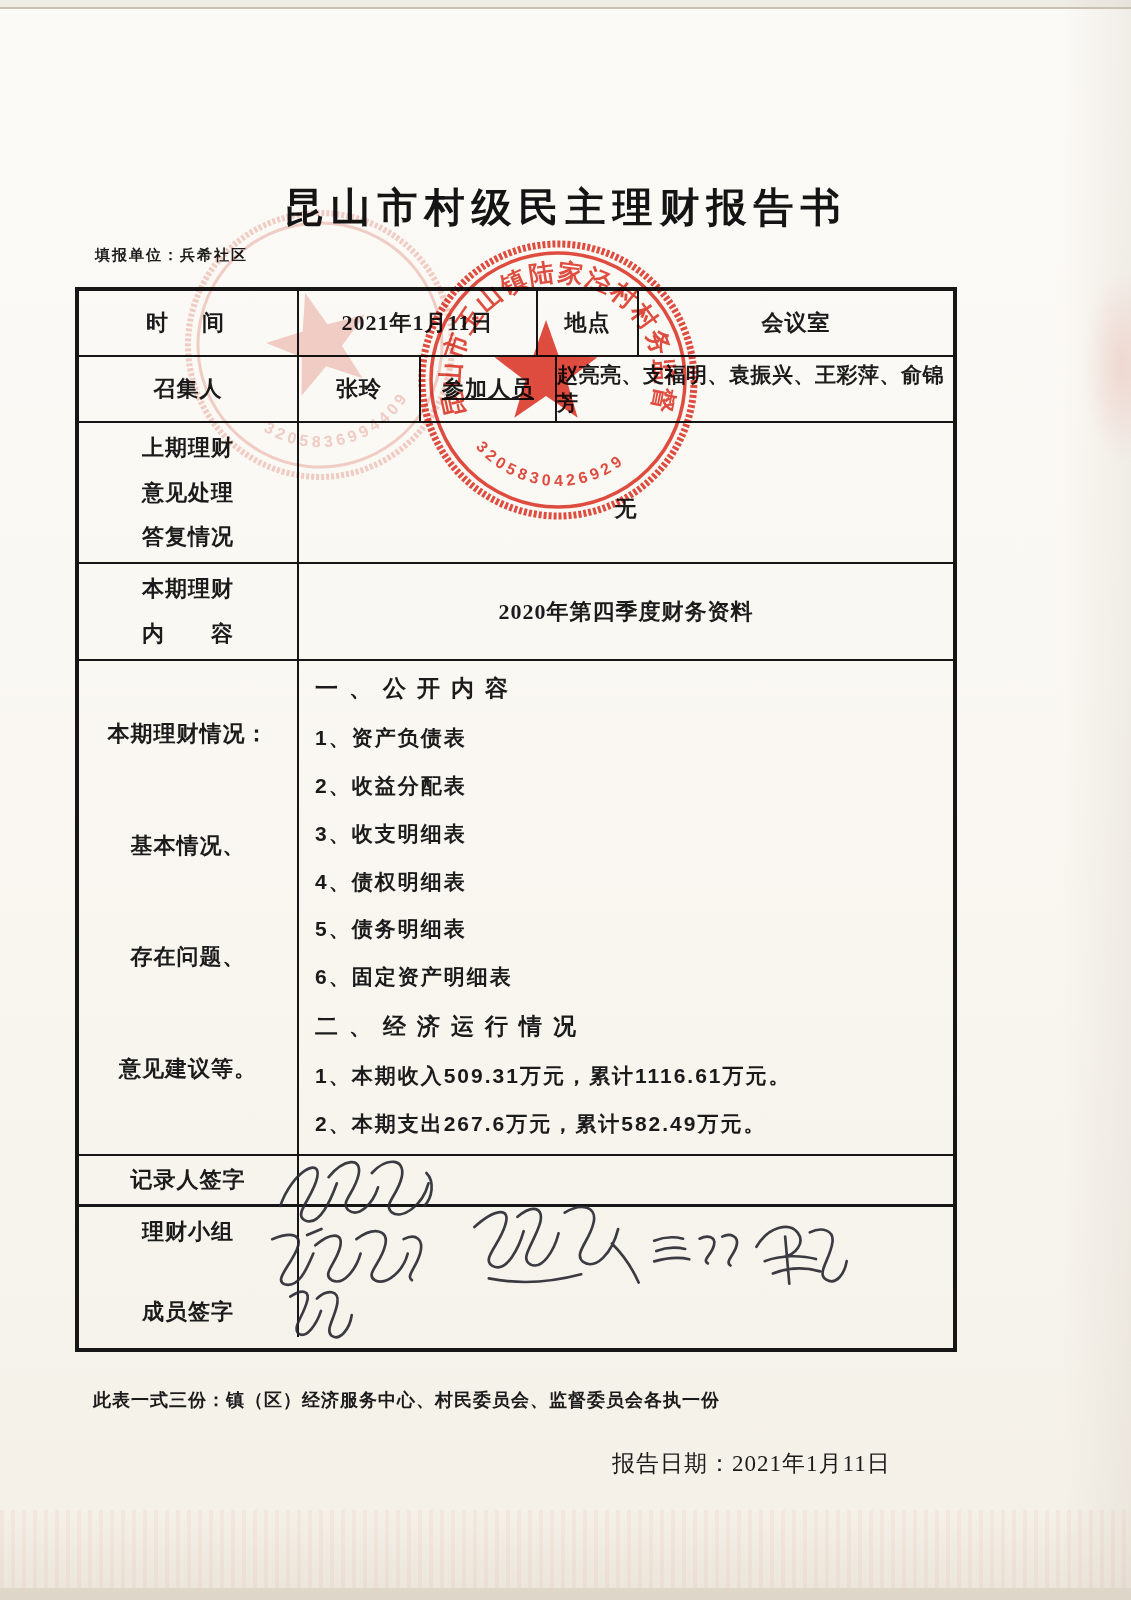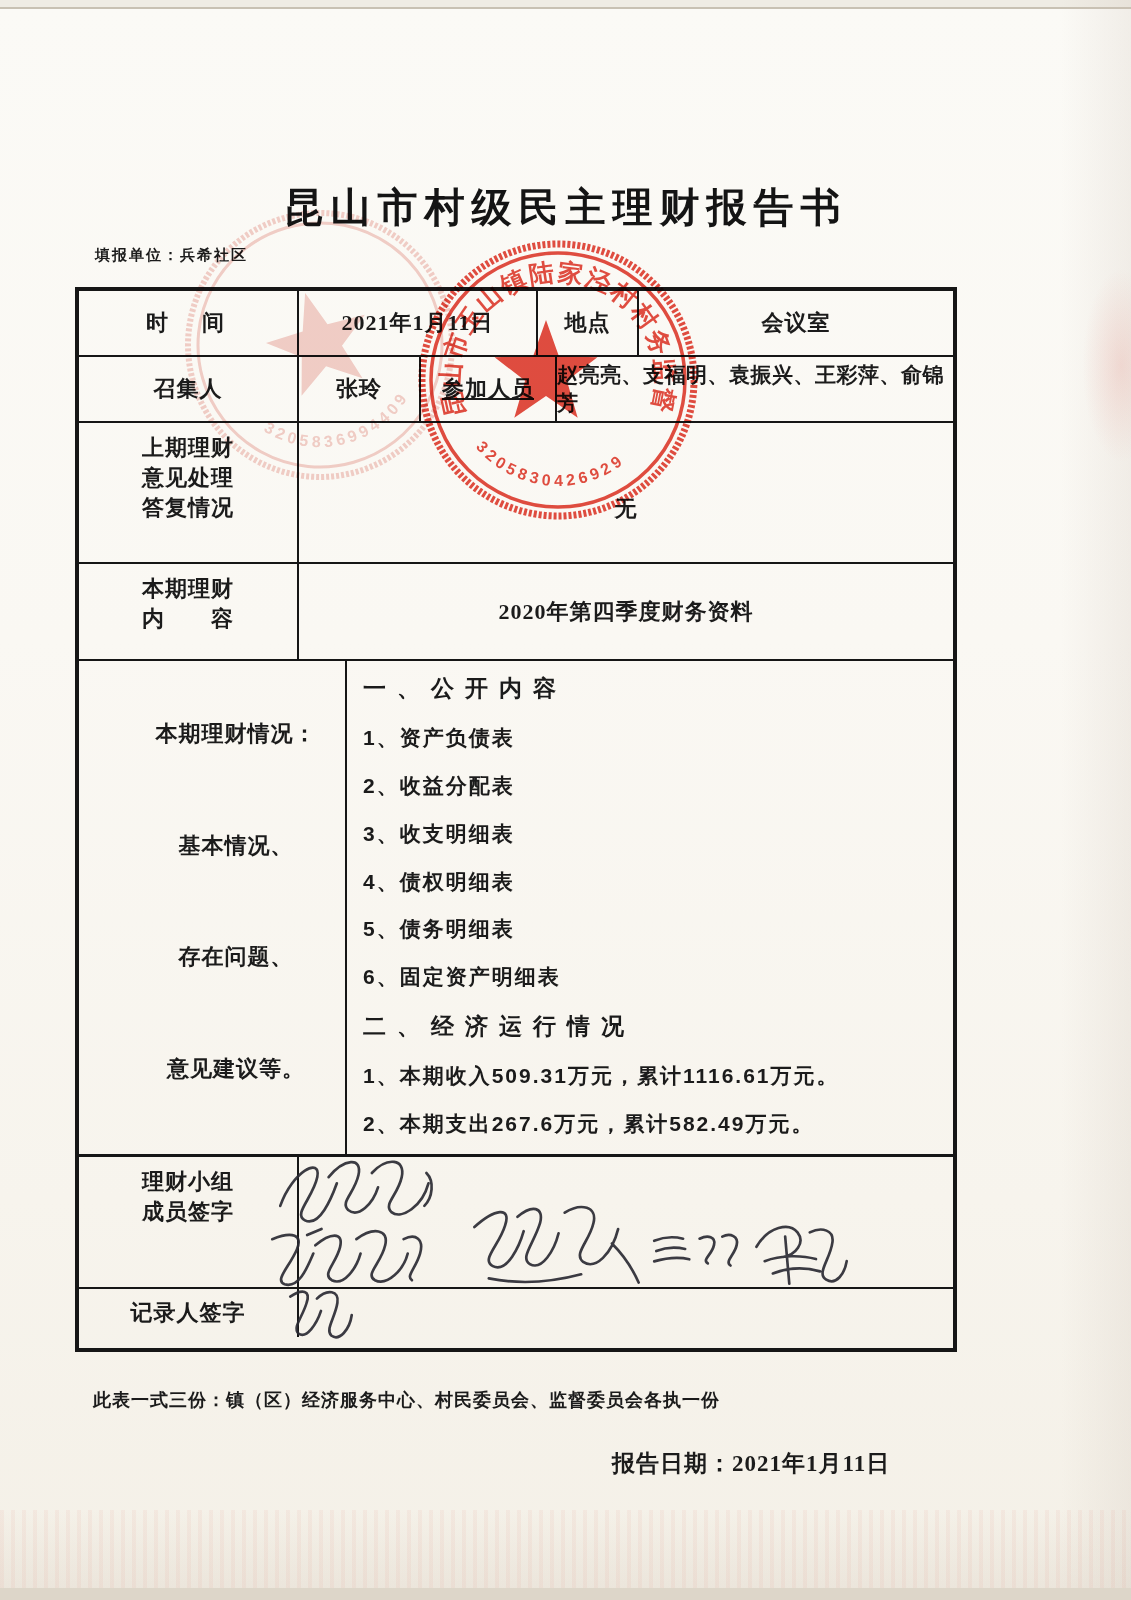--- a/index.html
+++ b/index.html
@@ -38,35 +38,35 @@
   .r2 { height:66px; }
   .r3 { height:141px; }
   .r4 { height:97px; }
   .r5 { height:495px; }
   .r6 { height:133px; border-top-width:3px; }
   .r7 { height:50px; }
   .w-date { width:239px; flex:none; }
   .w-place { width:101px; flex:none; }
   .w-conv { width:122px; flex:none; }
   .w-part { width:136px; flex:none;text-decoration:underline; }
-  .stack { flex-direction:column; justify-content:flex-start; padding:10px 0; align-items:center; }
+  .stack { flex-direction:column; justify-content:space-between; padding:10px 0; align-items:center; }
   .v-mid-low { align-items:flex-end; padding-bottom:38px; }
   .names { font-size:21px; letter-spacing:0.5px; }
   .wide-label { letter-spacing:6px; }
 
-  .r5-label { justify-content:space-between; padding:58px 0 70px 0;margin-left:48px; }
+  .r5-label { justify-content:space-between; padding:58px 0 70px 0; }
   .r5-label div { text-align:center; }
   .r5-content { flex-direction:column; align-items:stretch; justify-content:space-between;
     padding:12px 10px 16px 16px; font-family:"Liberation Sans","DejaVu Sans",sans-serif;
     font-size:21px; font-weight:600; }
   .content-line { white-space:nowrap; letter-spacing:2px; }
   .section-head { font-size:23px; letter-spacing:11px; }
 
   .footer-note { position:absolute; left:93px; top:1388px; font-size:18px; font-weight:bold; letter-spacing:1px; }
-  .report-date { position:absolute; left:612px; top:1448px; font-size:23px; font-weight:bold; letter-spacing:1px; }
+  .report-date { position:absolute; left:612px; top:1448px; font-size:23px; font-weight:normal; letter-spacing:1px; }
 
   .sig { position:absolute; }
   .sig path { fill:none; stroke:#2a2a33; stroke-width:2.6; stroke-linecap:round; stroke-linejoin:round; opacity:.92; }
 
   .stamp { position:absolute; mix-blend-mode:multiply; }
   .stamp-main { left:403px; top:225px; opacity:.88; }
   .stamp-faint { left:180px; top:205px; opacity:.30; transform:rotate(-16deg); }
   .stamp text { font-family:"Liberation Sans","DejaVu Sans",sans-serif; font-weight:bold; }
 </style>
 </head>
@@ -131,30 +131,30 @@
         <div class="content-line">3、收支明细表</div>
         <div class="content-line">4、债权明细表</div>
         <div class="content-line">5、债务明细表</div>
         <div class="content-line">6、固定资产明细表</div>
         <div class="content-line section-head">二、经济运行情况</div>
         <div class="content-line">1、本期收入509.31万元，累计1116.61万元。</div>
         <div class="content-line">2、本期支出267.6万元，累计582.49万元。</div>
       </div>
     </div>
 
+    <div class="row r7">
+      <div class="cell label-col">记录人签字</div>
+      <div class="cell grow"></div>
+    </div>
+
     <div class="row r6">
       <div class="cell label-col stack">
         <div>理财小组</div>
         <div>成员签字</div>
       </div>
-      <div class="cell grow"></div>
-    </div>
-
-    <div class="row r7">
-      <div class="cell label-col">记录人签字</div>
       <div class="cell grow"></div>
     </div>
 
   </div>
 
   <svg class="sig" style="left:272px; top:1142px;" width="175" height="98" viewBox="0 0 170 95" title="赵亮亮">
     <path d="M8,62 C20,28 48,14 44,34 C40,54 20,70 32,76 C46,83 58,54 63,40 M55,34 C70,16 88,14 84,32 C80,50 66,58 74,66 C84,74 98,60 103,44 M97,30 C112,14 130,16 126,34 C122,52 108,60 116,68 C126,76 146,62 152,40 M150,30 C158,38 156,54 148,62"></path>
   </svg>
   <svg class="sig" style="left:262px; top:1208px;" width="195" height="88" viewBox="0 0 190 85" title="支福明">
     <path d="M10,30 C30,22 40,26 34,40 C26,58 12,70 22,74 C36,78 44,58 50,44 M44,26 L58,20 M52,36 C66,24 80,22 76,38 C72,54 58,64 68,70 C80,76 92,58 96,44 M92,30 C108,18 124,20 120,36 C116,54 100,64 110,70 C122,76 138,60 142,44 M138,30 C150,24 158,30 154,44 C150,58 140,66 146,70"></path>

